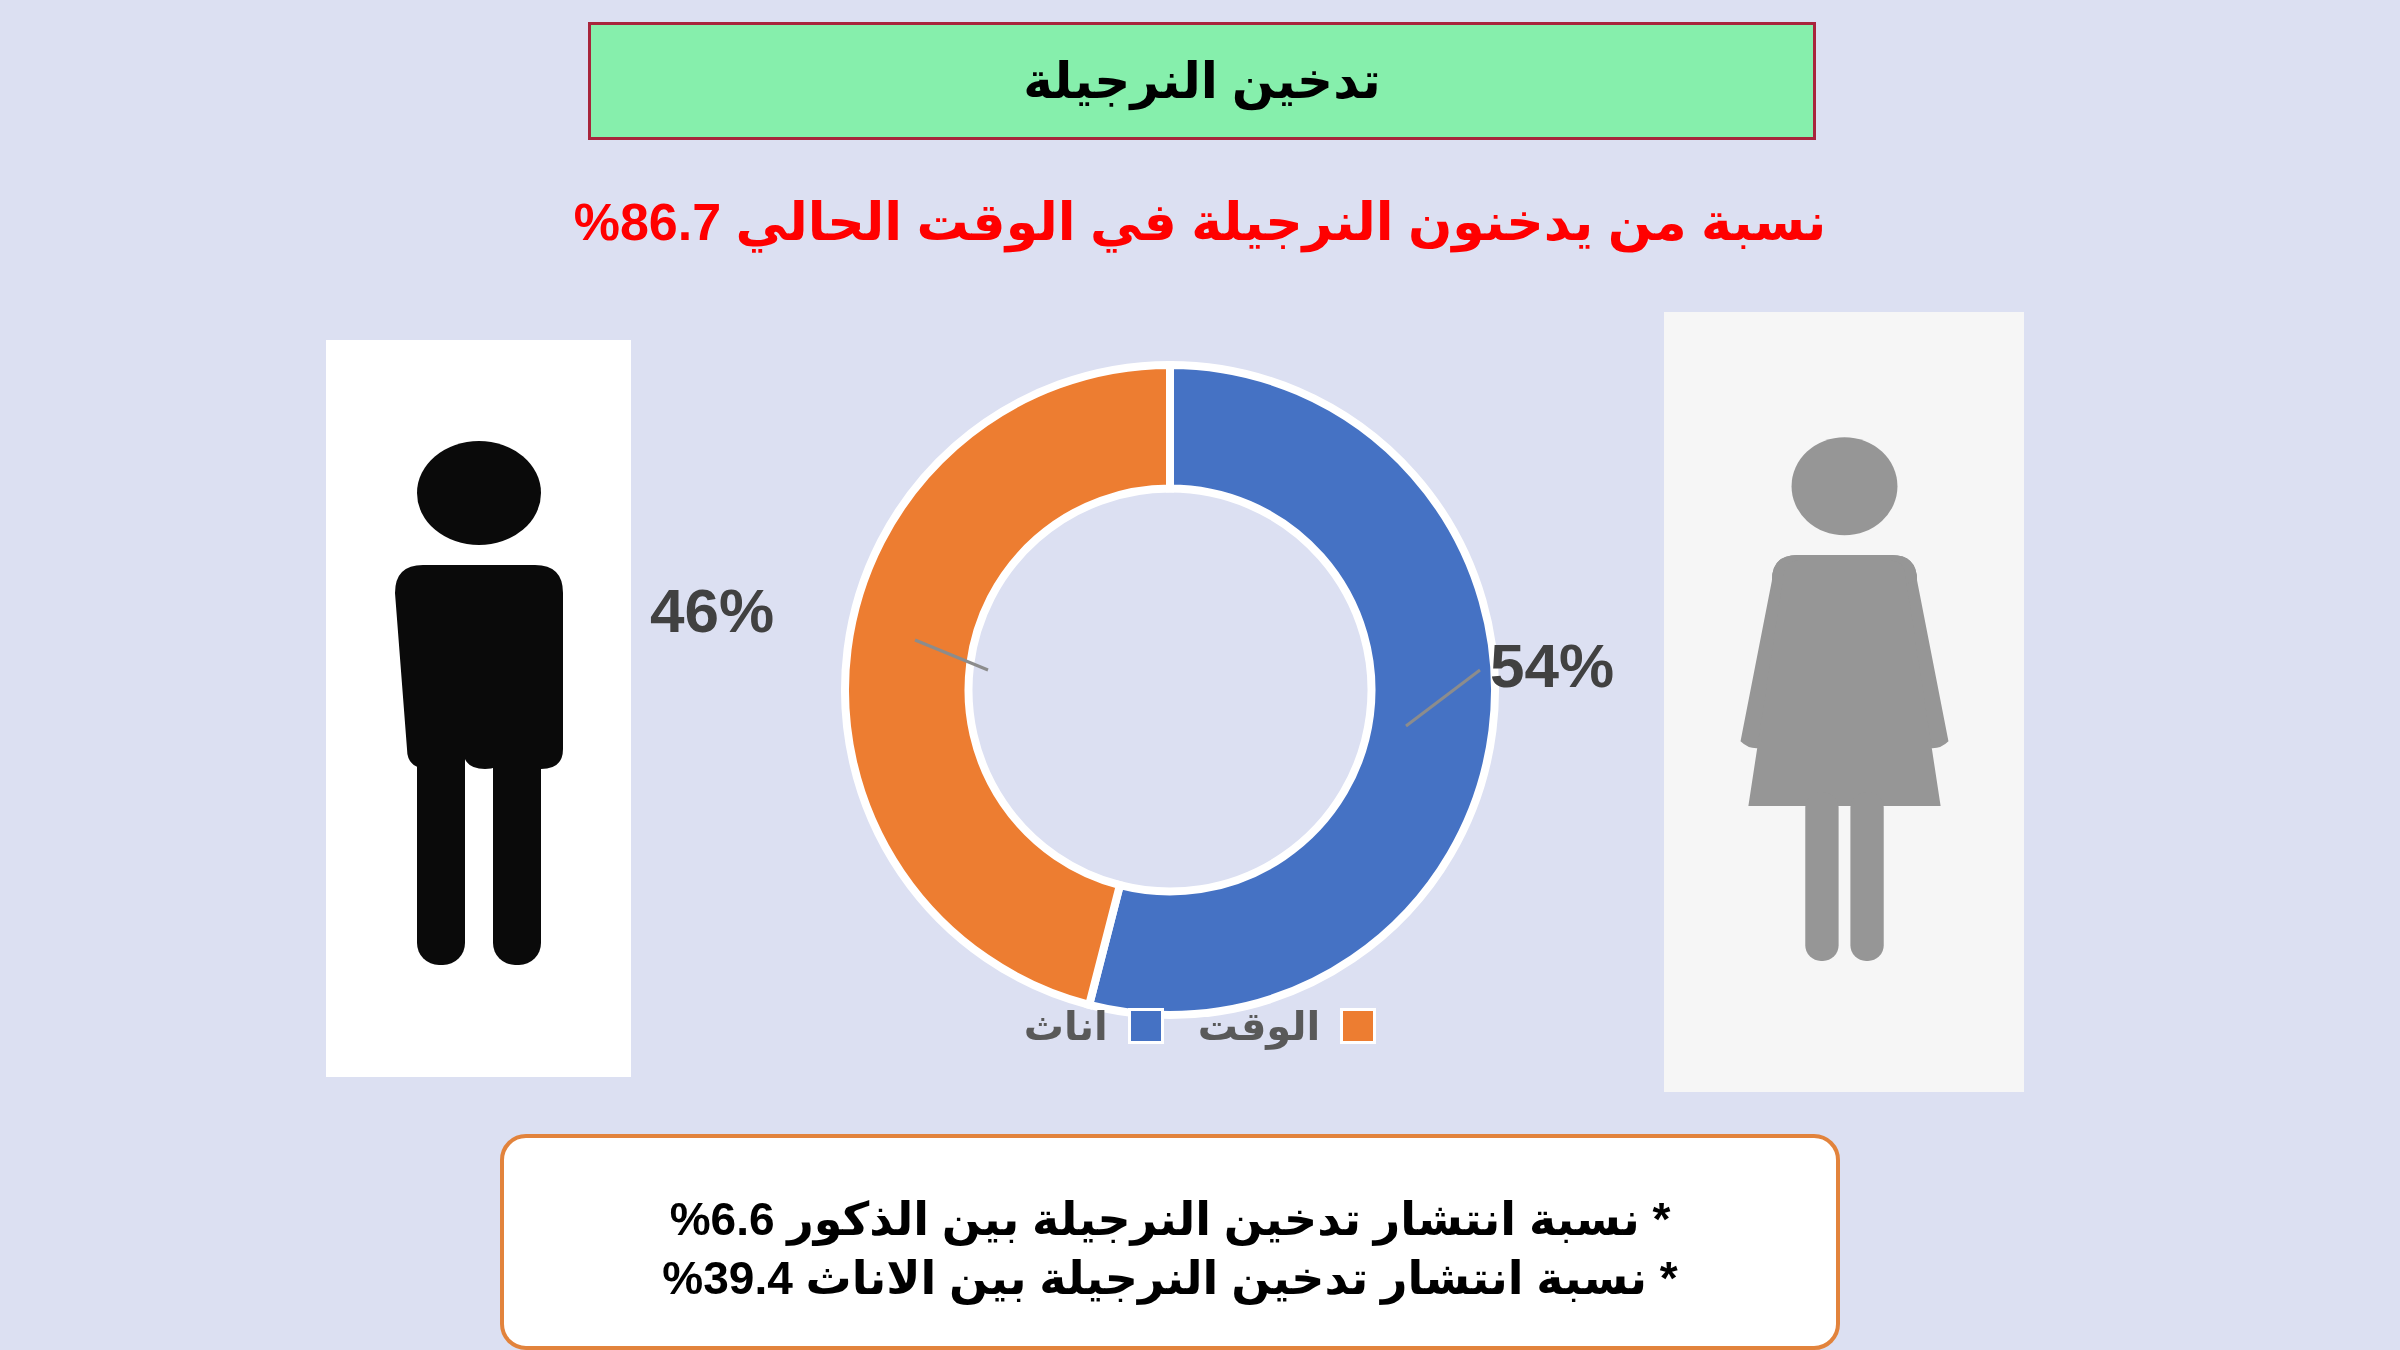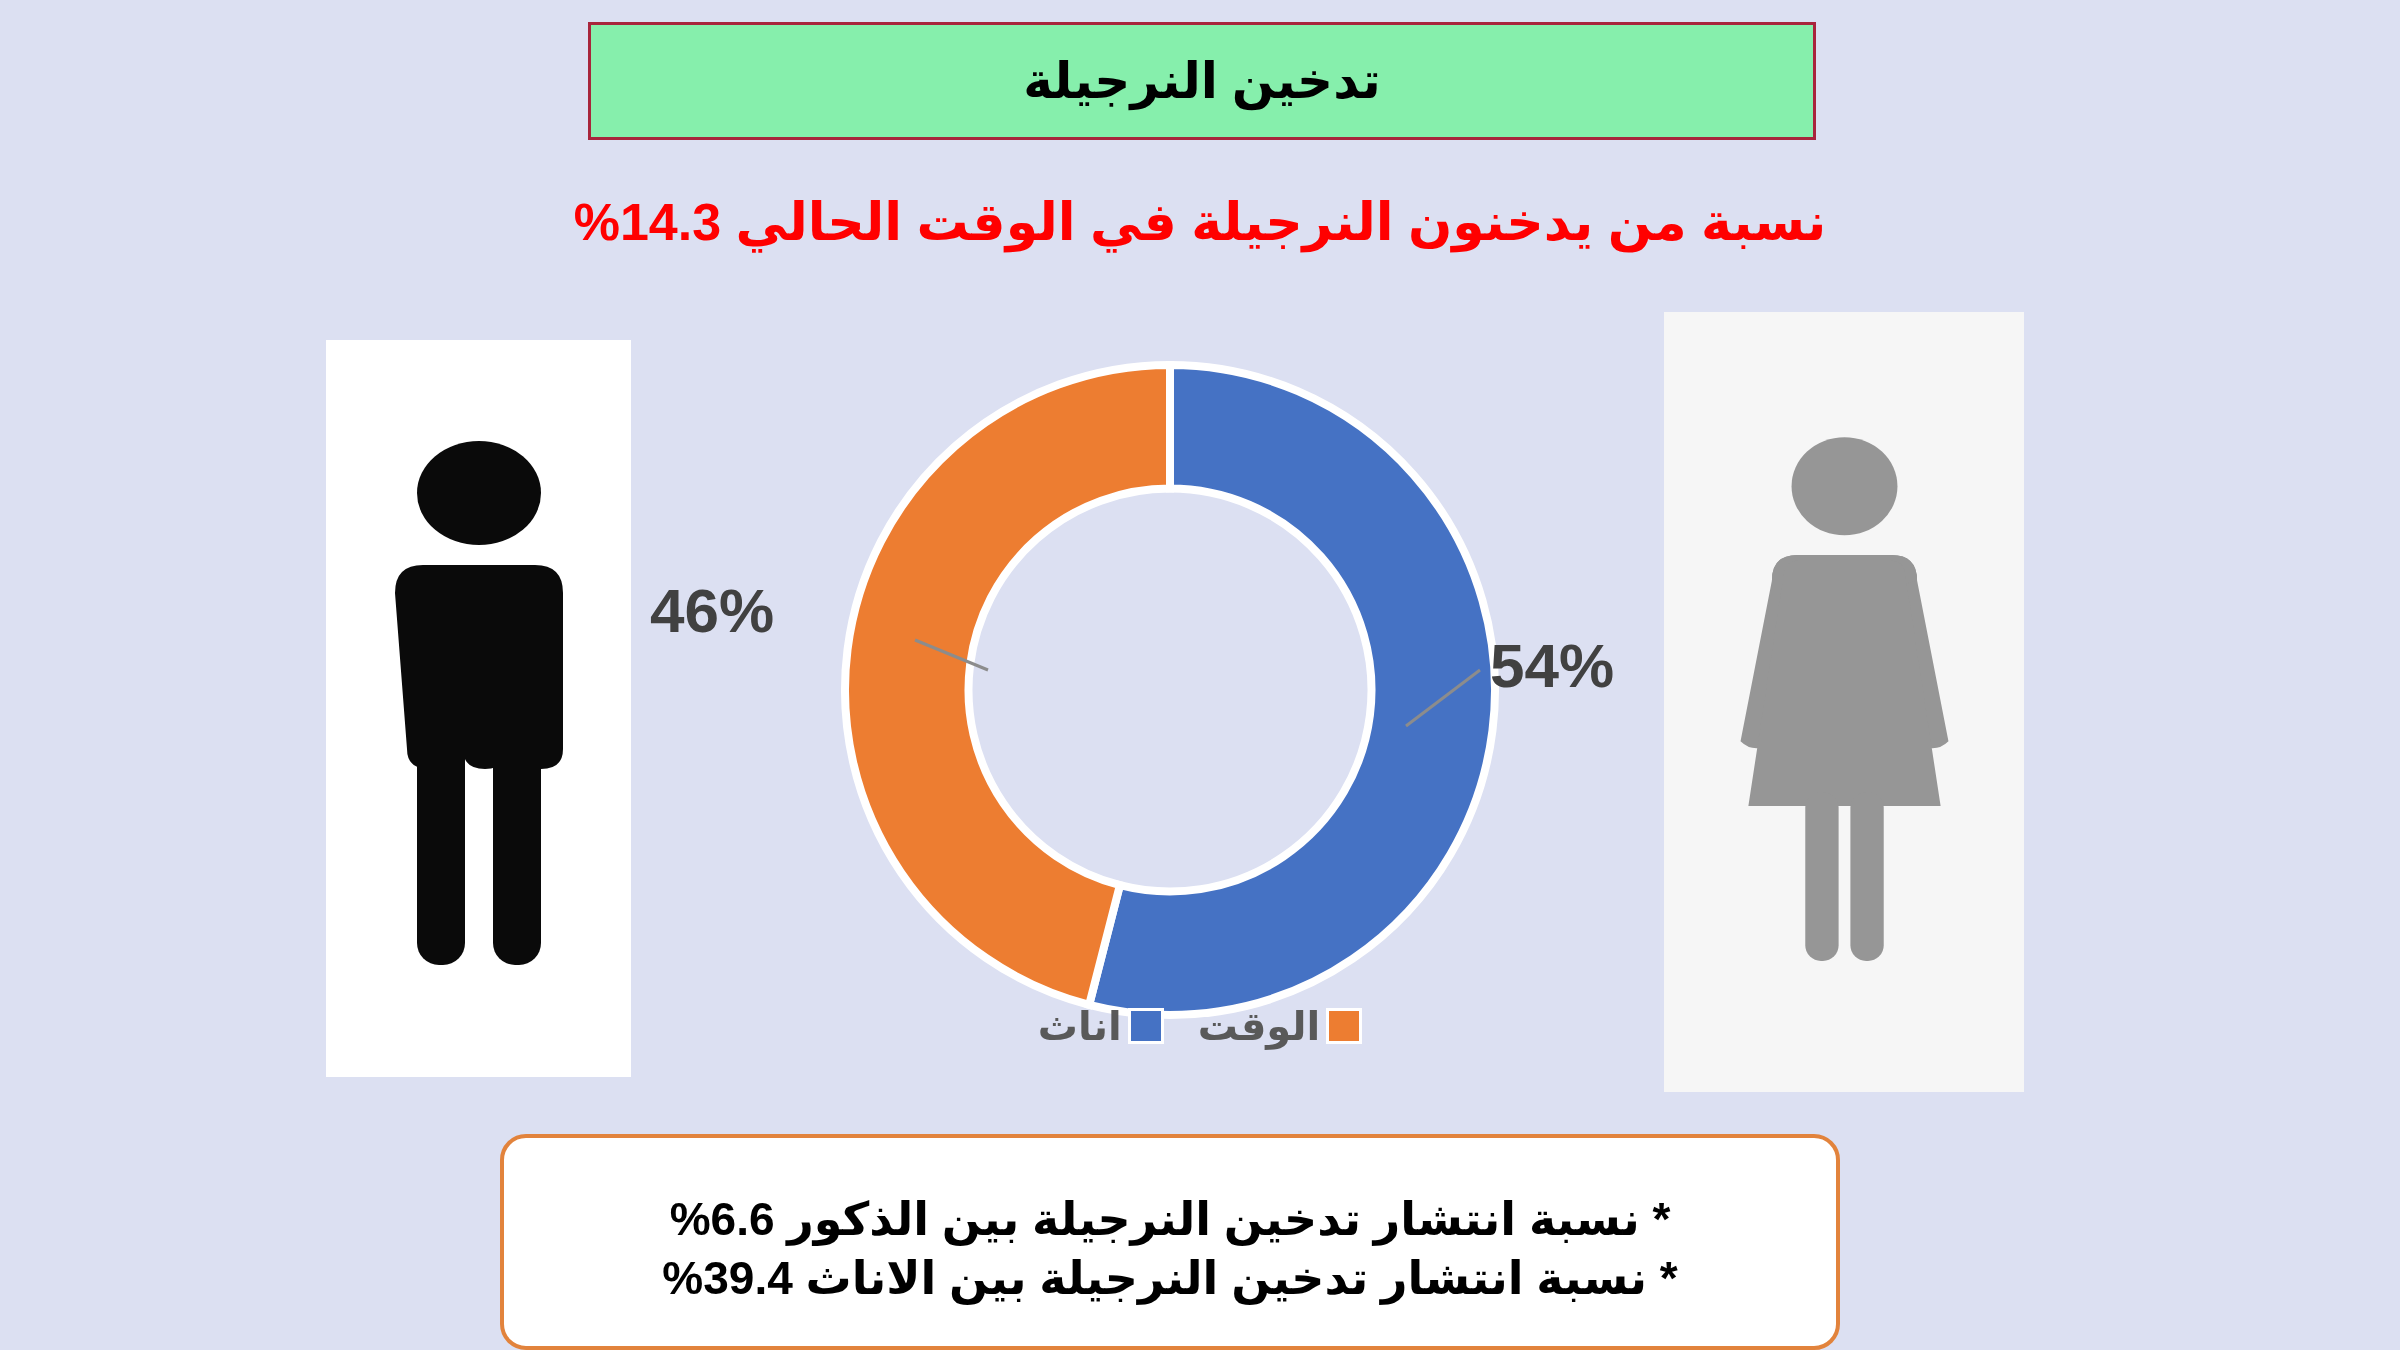--- a/index.html
+++ b/index.html
@@ -122,21 +122,21 @@
     flex-direction: row;
     align-items: center;
     justify-content: center;
     gap: 34px;
     direction: rtl;
   }
   .legend-item {
     display: flex;
     flex-direction: row;
     align-items: center;
-    gap: 6px;
+    gap: 20px;
     direction: rtl;
   }
   .legend-swatch {
     width: 30px;
     height: 30px;
     border: 3px solid #ffffff;
     box-sizing: content-box;
     flex: none;
   }
   .legend-label {
@@ -176,21 +176,21 @@
 </style>
 </head>
 <body>
 
 <div class="slide">
 
   <div class="title-box">
     <div class="title-text">تدخين النرجيلة</div>
   </div>
 
-  <div class="subtitle">نسبة من يدخنون النرجيلة في الوقت الحالي 14.3%</div>
+  <div class="subtitle">نسبة من يدخنون النرجيلة في الوقت الحالي 86.7%</div>
 
   <div class="figure-panel panel-male">
     <svg viewBox="0 0 120 300" aria-hidden="true">
       <g fill="#0a0a0a">
         <ellipse cx="60" cy="42" rx="31" ry="26"></ellipse>
         <path d="M18 92 q0 -14 14 -14 h56 q14 0 14 14 v78 q0 10 -11 10 q-11 0 -11 -10 v-48 h-6 v48 q0 10 -11 10 q-11 0 -11 -10 v-48 h-6 v48 q0 10 -11 10 q-11 0 -11 -10 z"></path>
         <rect x="29" y="150" width="24" height="128" rx="11"></rect>
         <rect x="67" y="150" width="24" height="128" rx="11"></rect>
         <rect x="29" y="120" width="62" height="45"></rect>
       </g>

